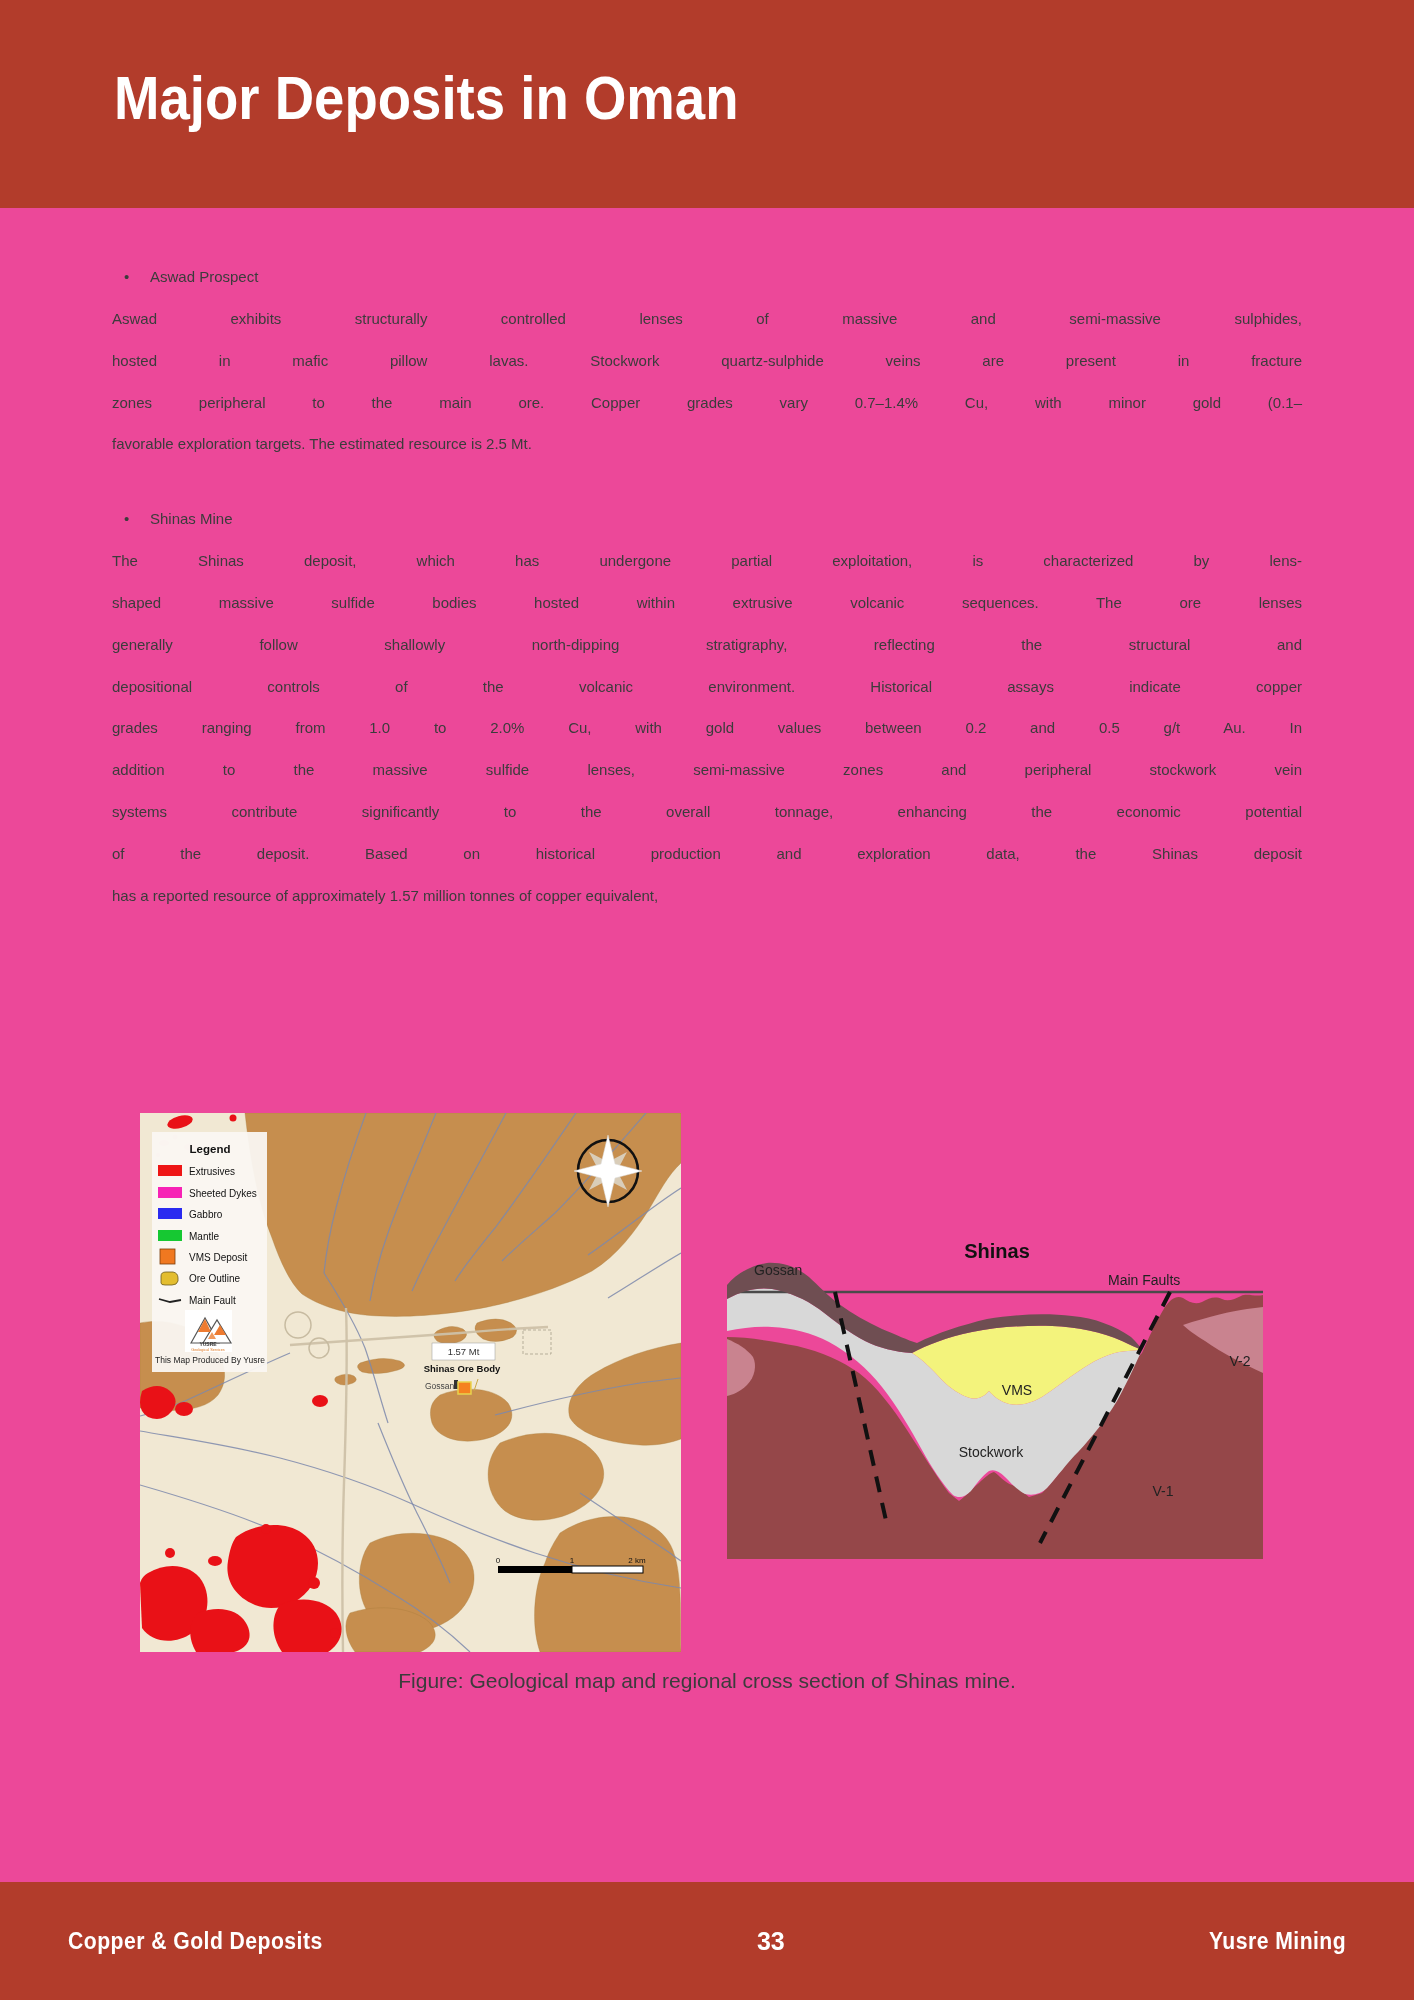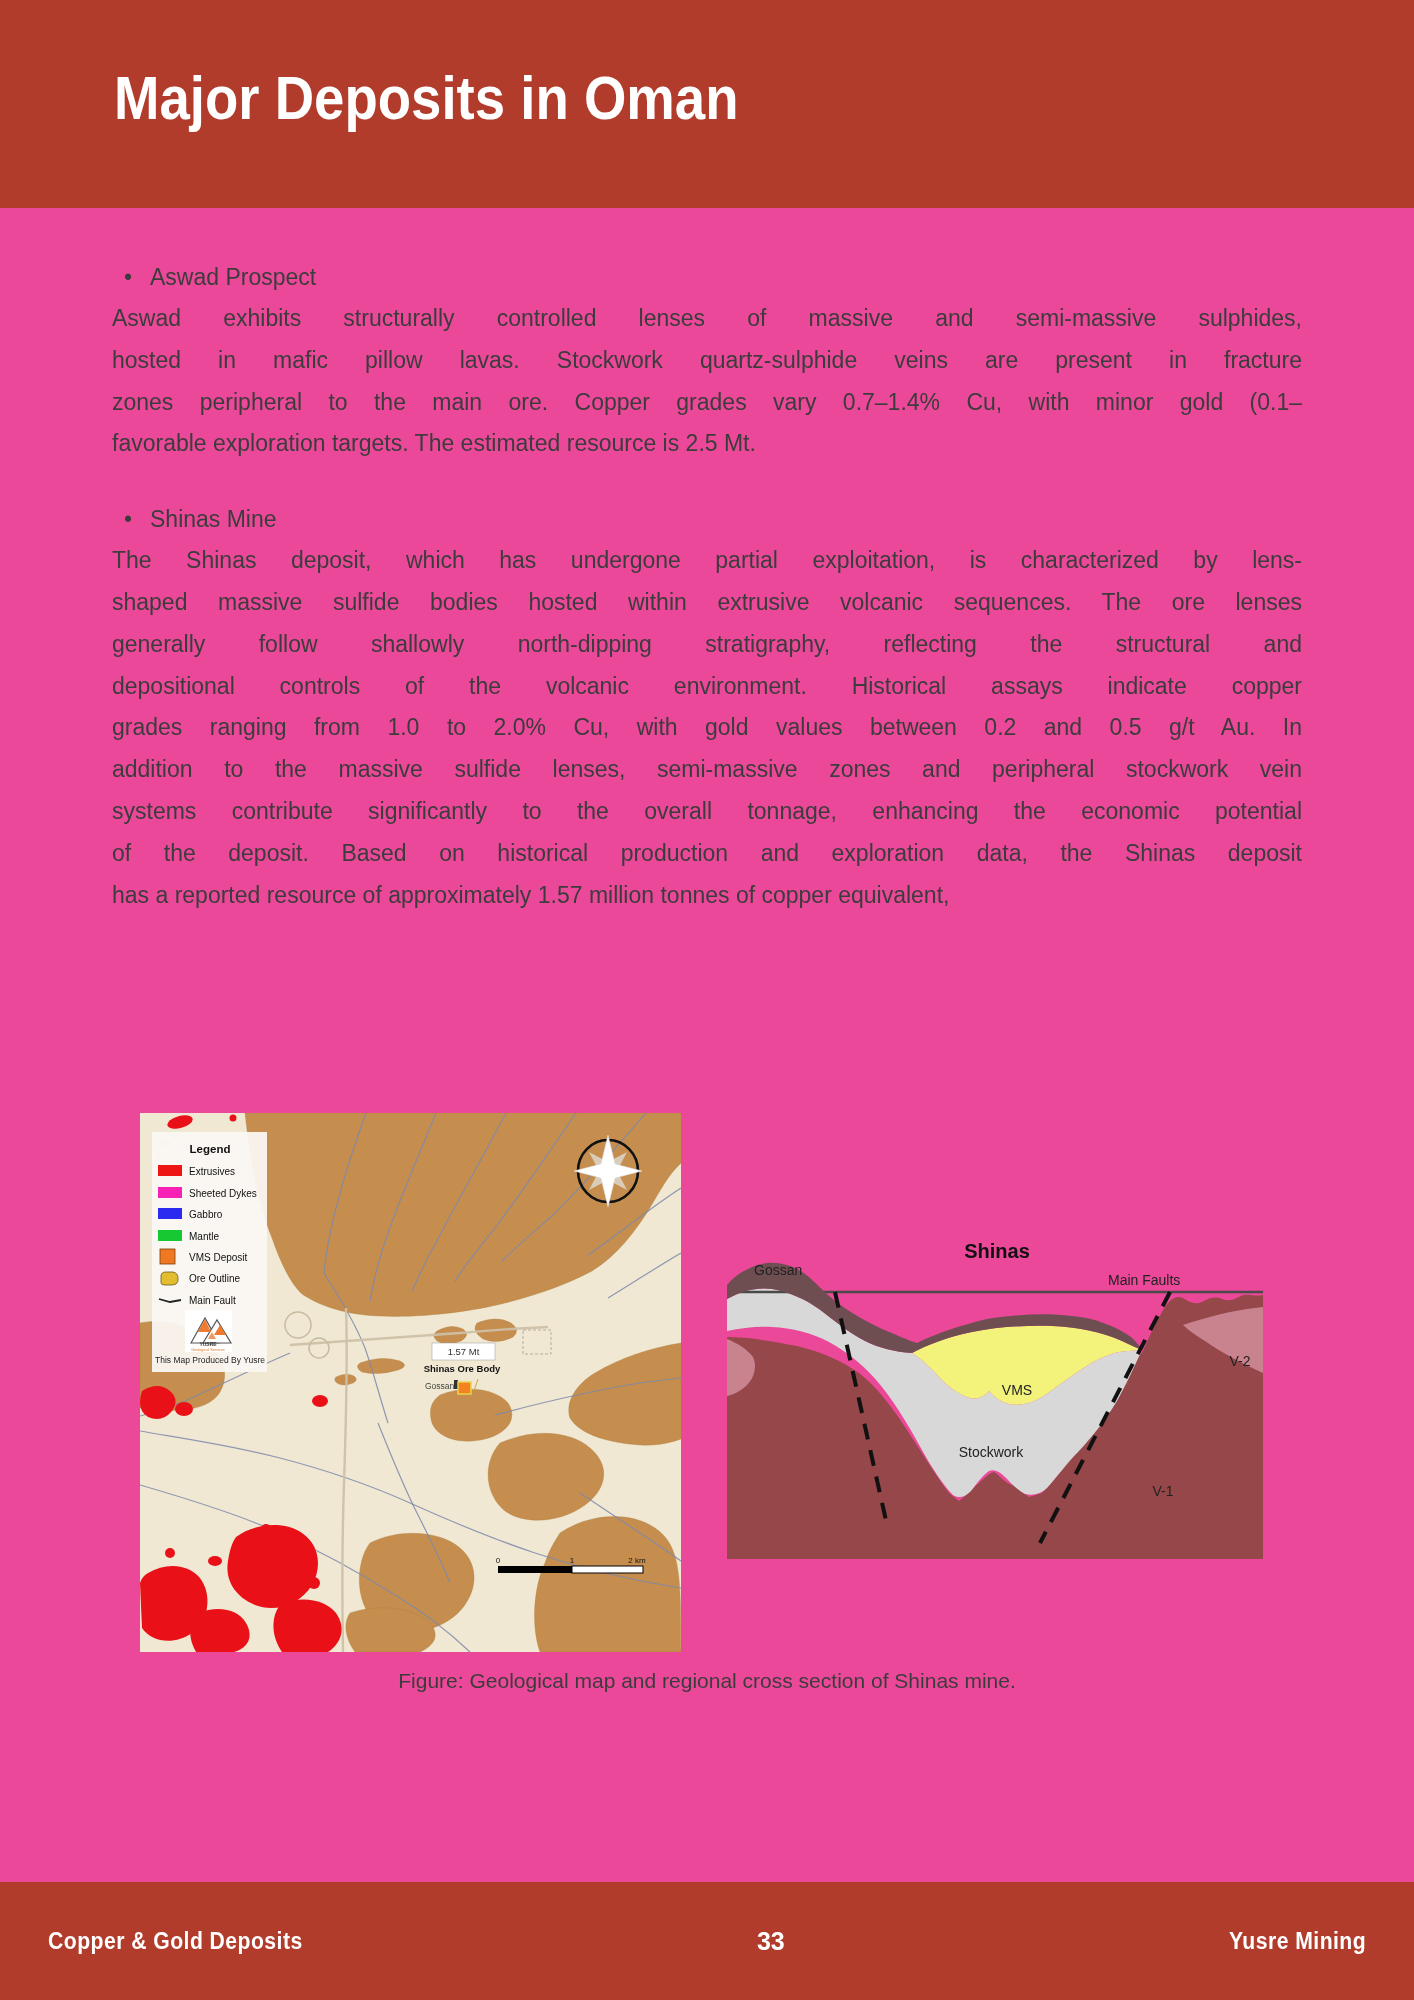--- a/index.html
+++ b/index.html
@@ -2,30 +2,30 @@
 <html><head>
 <meta charset="utf-8">
 <style>
   html,body{margin:0;padding:0;background:#888;}
   .page{position:relative;width:1414px;height:2000px;background:#ec4899;overflow:hidden;
         font-family:"Liberation Sans",sans-serif;text-decoration:underline;}
   
   .band{position:absolute;left:0;width:1414px;background:#b23c2b;}
   .band.header{top:0;height:208px;}
   .band.footer{top:1882px;height:118px;display:flex;align-items:center;justify-content:space-between;
-               padding:0 48px;box-sizing:border-box;}
+               padding:0 68px;box-sizing:border-box;}
   .page-title{position:absolute;left:114px;top:62px;color:#fff;font-size:62px;font-weight:bold;
               letter-spacing:0;transform:scaleX(.88);transform-origin:left top;white-space:nowrap;}
   .footer-text{color:#fff;font-weight:bold;font-size:23px;letter-spacing:.5px;
                transform:scaleX(.92);white-space:nowrap;}
   .footer-text.left{transform-origin:left center;}
   .footer-text.right{transform-origin:right center;}
   .footer-page{color:#fff;font-weight:bold;font-size:25px;}
   
-  .content{position:absolute;left:112px;top:256px;width:1190px;color:#3c3c3c;font-size:23px;}
+  .content{position:absolute;left:112px;top:256px;width:1190px;color:#3c3c3c;font-size:15px;}
   .bullet-row{line-height:42px;padding-left:12px;}
   .bullet-row .dot{display:inline-block;width:26px;}
   .para{margin:0;}
   .para .tline{line-height:41.8px;text-align:justify;text-align-last:justify;}
   .para .tline:last-child{text-align-last:left;}
   .sec2{margin-top:33px;}
   
   .map-svg{position:absolute;left:140px;top:1113px;}
   .xsec-svg{position:absolute;left:727px;top:1225px;}
   .caption{position:absolute;left:0;top:1669px;width:1414px;text-align:center;

